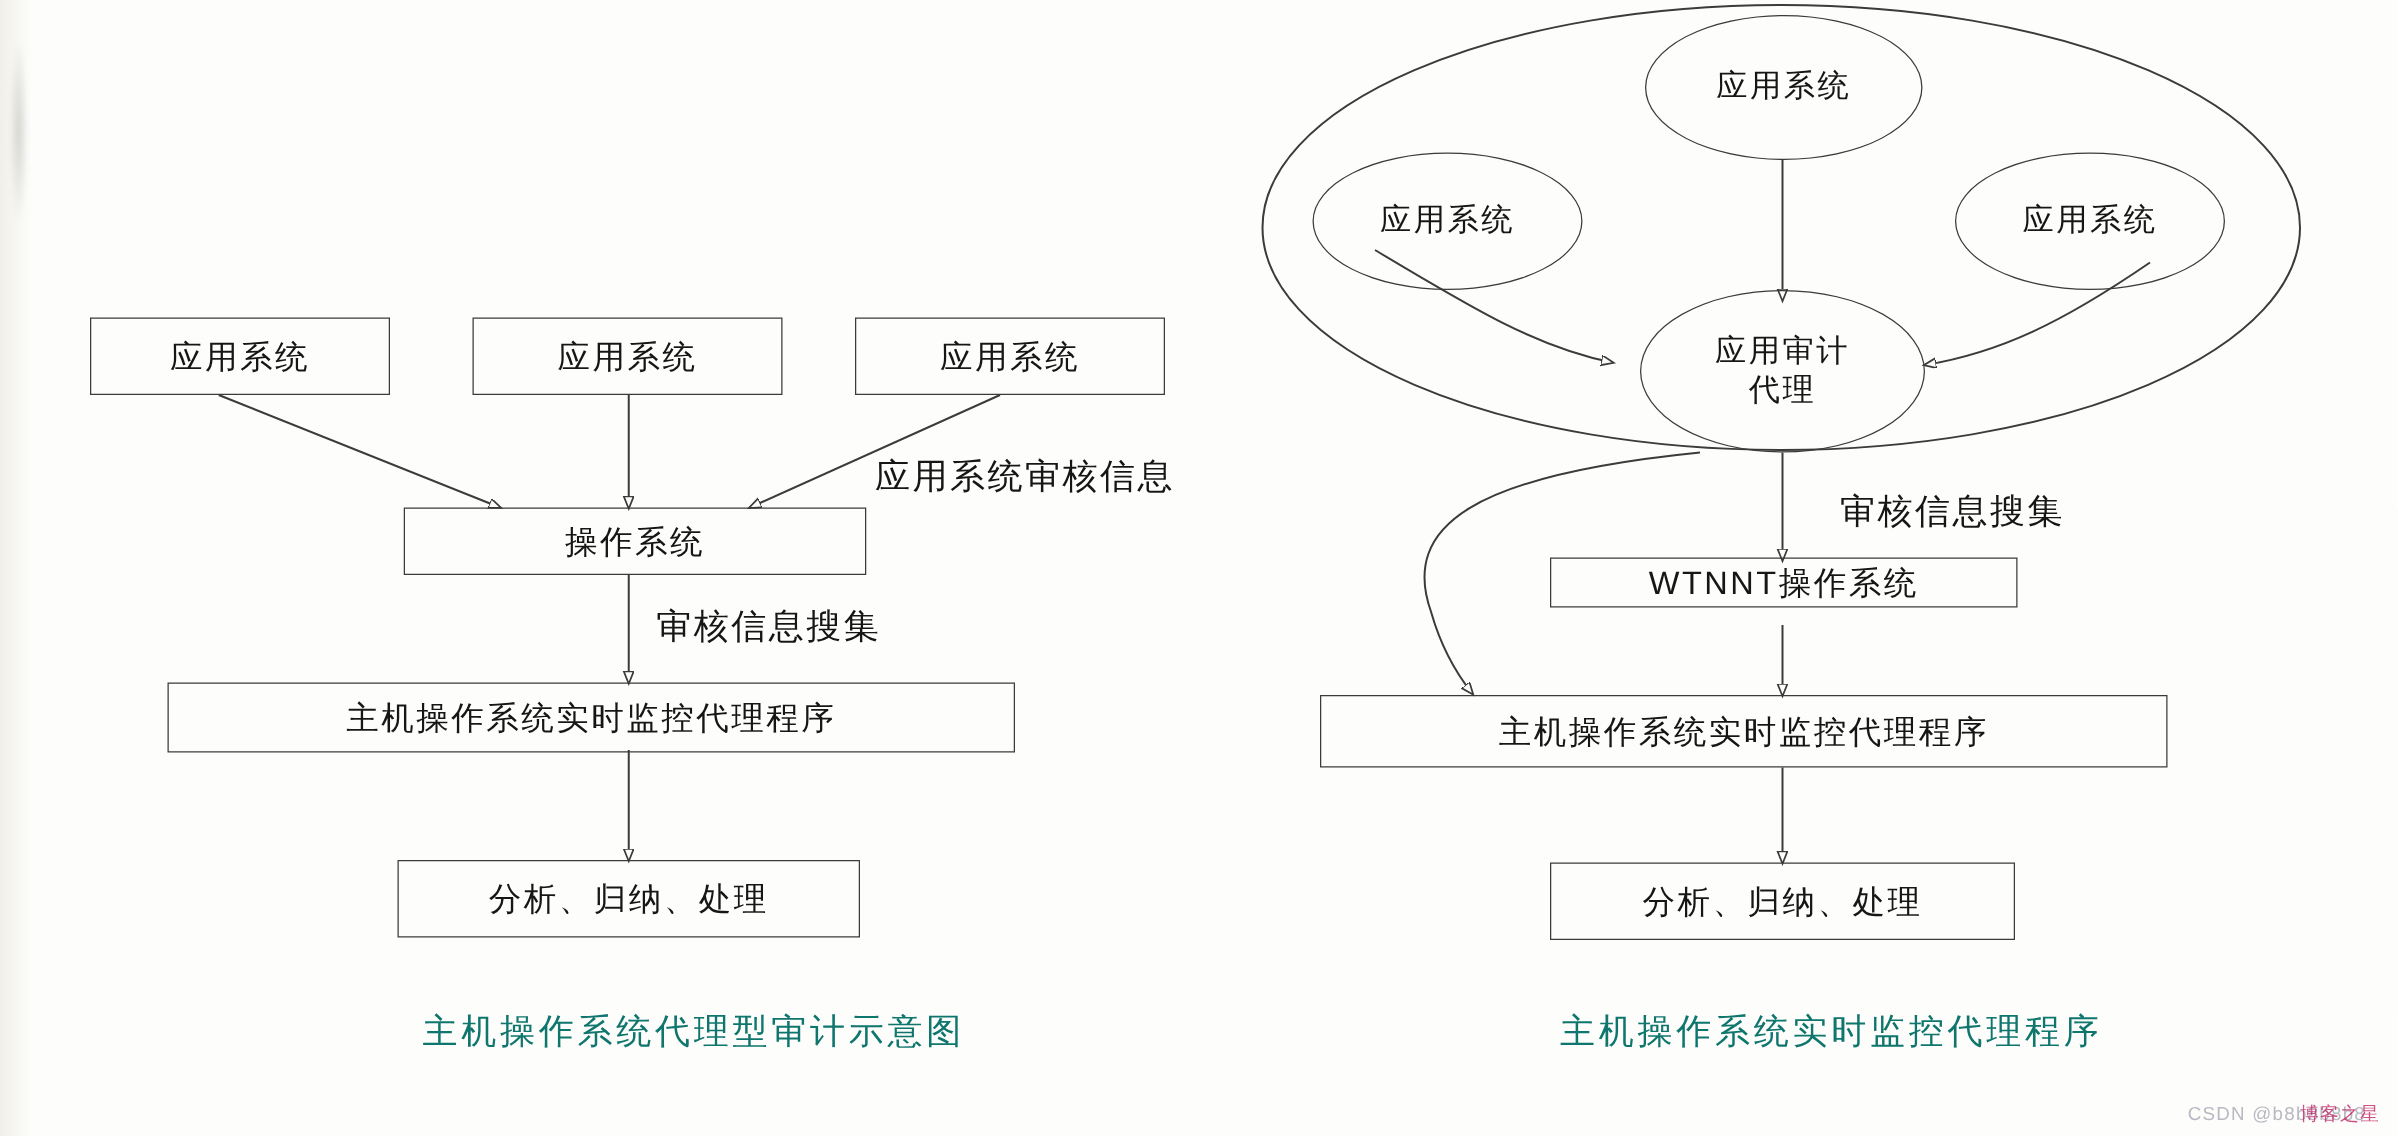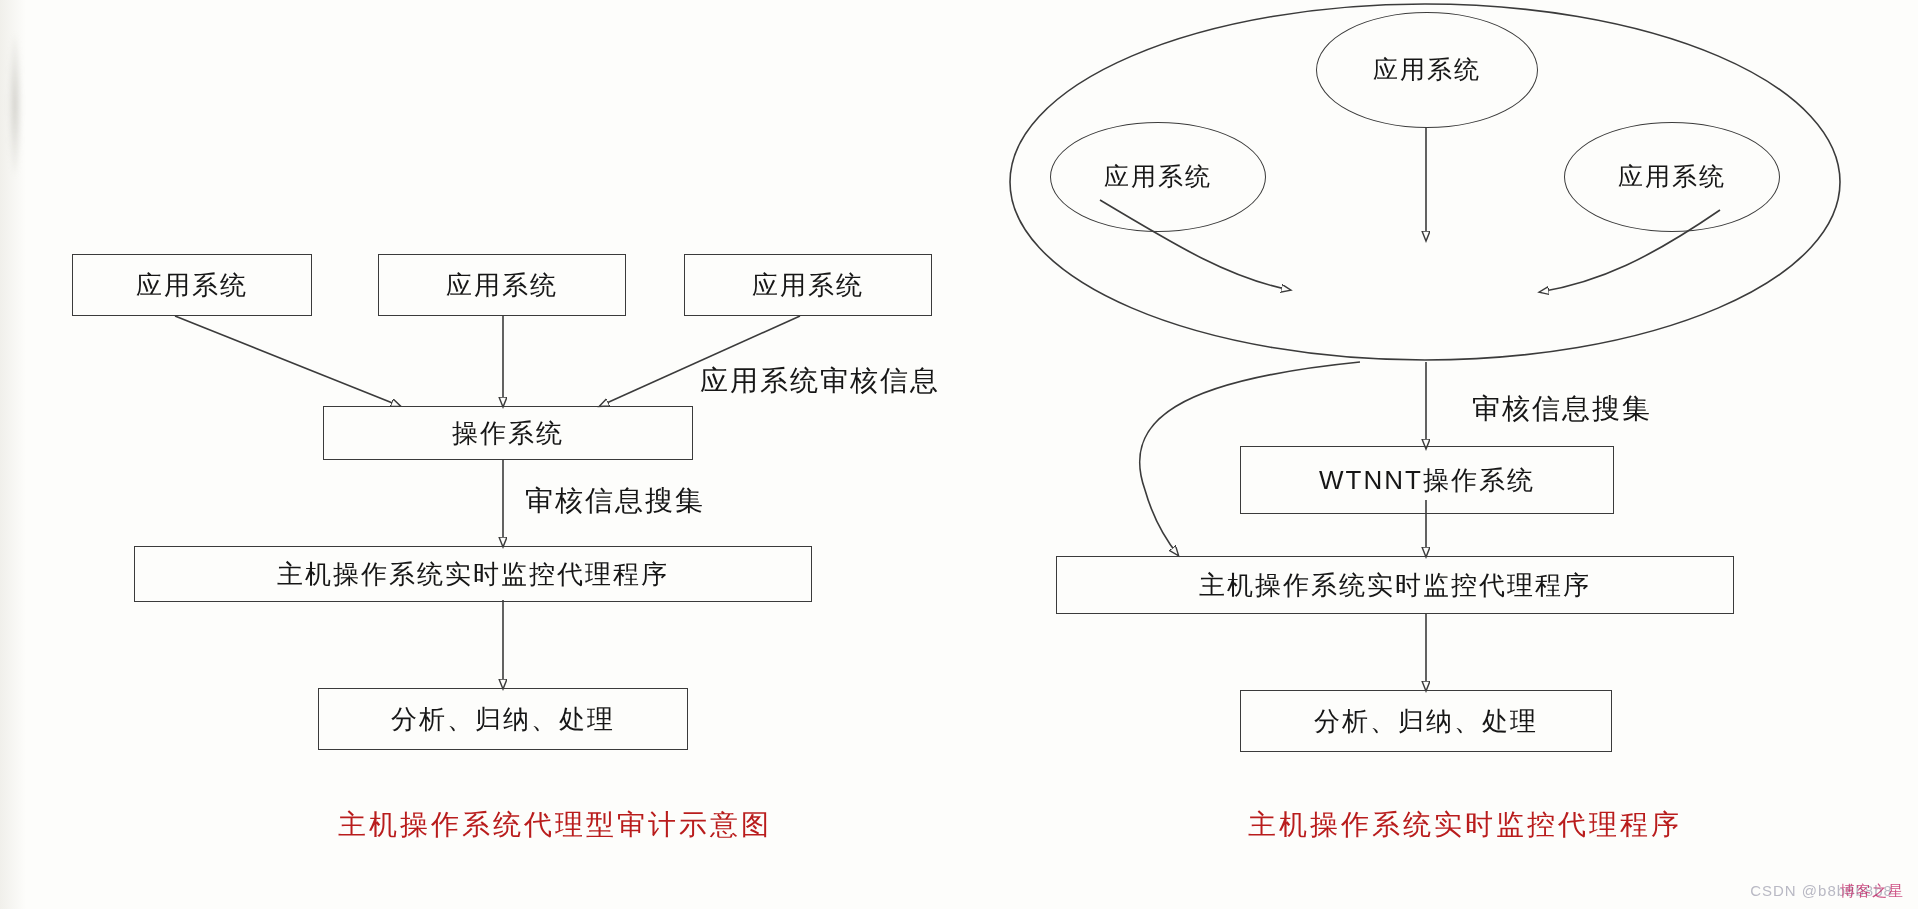--- a/index.html
+++ b/index.html
@@ -75,21 +75,21 @@
     position: absolute;
     font-size: 28px;
     letter-spacing: 2px;
     color: #161616;
     white-space: nowrap;
   }
   .caption {
     position: absolute;
     font-size: 28px;
     letter-spacing: 3px;
-    color: #b91c1c;
+    color: #0f766e;
     white-space: nowrap;
   }
   .watermark {
     position: absolute;
     right: 14px;
     bottom: 8px;
     font-size: 15px;
     color: #b9b9c4;
     letter-spacing: 1px;
     white-space: nowrap;
@@ -186,26 +186,30 @@
   </div>
 
   <div class="ellipse-node" style="left:1050px; top:122px; width:216px; height:110px;">
     <span>应用系统</span>
   </div>
 
   <div class="ellipse-node" style="left:1564px; top:122px; width:216px; height:110px;">
     <span>应用系统</span>
   </div>
 
+  <div class="ellipse-node" style="left:1312px; top:232px; width:228px; height:130px; flex-direction:column;">
+    <span>应用审计</span>
+    <span>代理</span>
+  </div>
 
   <div class="edge-label" style="left:1472px; top:390px;">
     <span>审核信息搜集</span>
   </div>
 
-  <div class="node" style="left:1240px; top:446px; width:374px; height:68px;">
+  <div class="node" style="left:1240px; top:446px; width:374px; height:40px;">
     <span>WTNNT操作系统</span>
   </div>
 
   <div class="node" style="left:1056px; top:556px; width:678px; height:58px;">
     <span>主机操作系统实时监控代理程序</span>
   </div>
 
   <div class="node" style="left:1240px; top:690px; width:372px; height:62px;">
     <span>分析、归纳、处理</span>
   </div>

